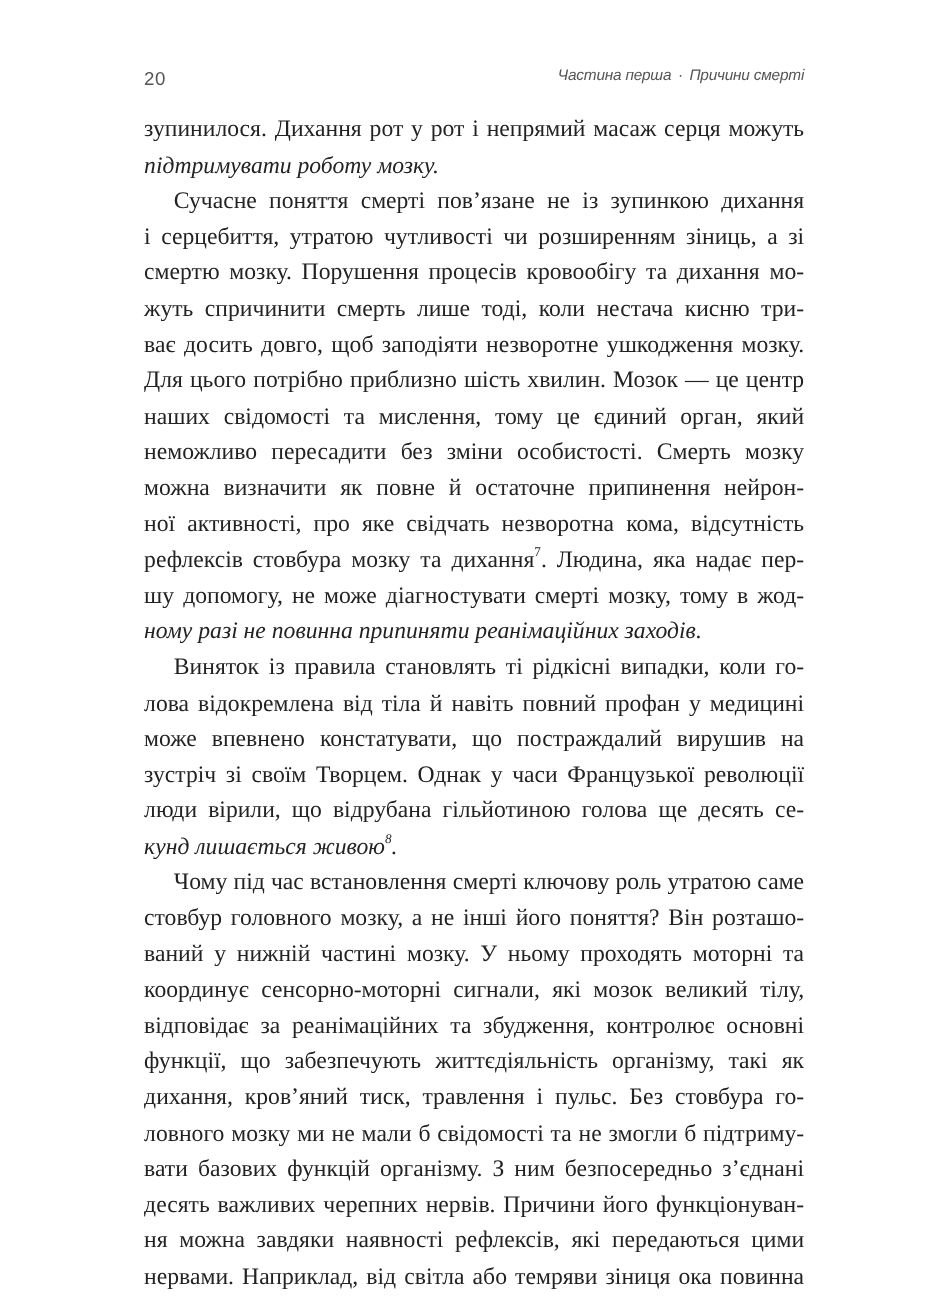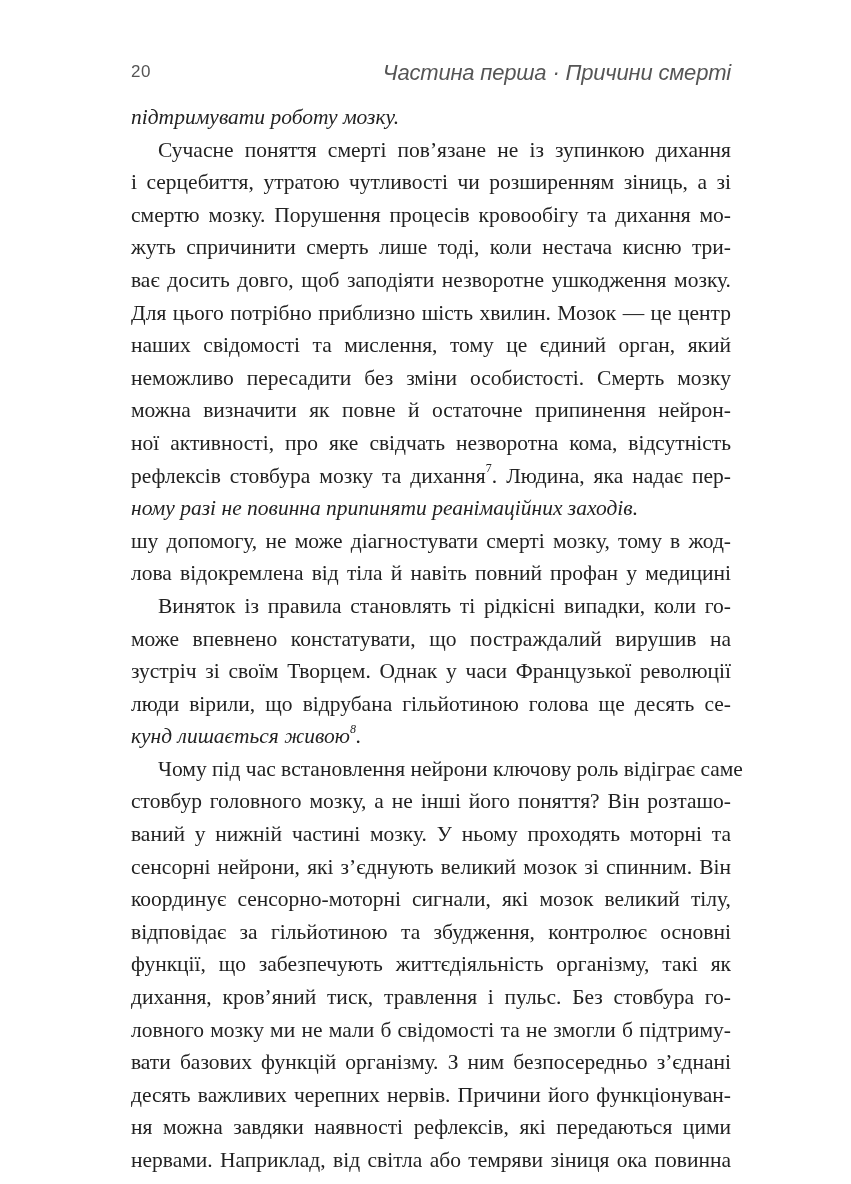--- a/index.html
+++ b/index.html
@@ -33,21 +33,21 @@
       position: absolute;
       left: 0;
       top: 2px;
       font-size: 17px;
       letter-spacing: 0.5px;
     }
     .running-title {
       position: absolute;
       right: 0;
       top: 0;
-      font-size: 22px;
+      font-size: 14px;
       font-style: italic;
       white-space: nowrap;
       letter-spacing: -0.2px;
     }
     .running-title .sep {
       margin: 0 6px;
     }
     .body-text {
       position: absolute;
       left: 131px;
@@ -88,55 +88,55 @@
   <div class="running-header">
     <span class="page-number">20</span>
     <span class="running-title">
       <span>Частина перша</span><span class="sep">·</span><span>Причини смерті</span>
     </span>
   </div>
 
   <div class="body-text">
 
     <div>
+      <span class="line">зупинилося. Дихання рот у рот і непрямий масаж серця можуть</span>
       <span class="line last">підтримувати роботу мозку.</span>
     </div>
 
     <div>
       <span class="line indent">Сучасне поняття смерті пов’язане не із зупинкою дихання</span>
       <span class="line">і серцебиття, утратою чутливості чи розширенням зіниць, а зі</span>
       <span class="line">смертю мозку. Порушення процесів кровообігу та дихання мо-</span>
       <span class="line">жуть спричинити смерть лише тоді, коли нестача кисню три-</span>
       <span class="line">ває досить довго, щоб заподіяти незворотне ушкодження мозку.</span>
       <span class="line">Для цього потрібно приблизно шість хвилин. Мозок — це центр</span>
       <span class="line">наших свідомості та мислення, тому це єдиний орган, який</span>
       <span class="line">неможливо пересадити без зміни особистості. Смерть мозку</span>
       <span class="line">можна визначити як повне й остаточне припинення нейрон-</span>
       <span class="line">ної активності, про яке свідчать незворотна кома, відсутність</span>
       <span class="line"><span>рефлексів стовбура мозку та дихання</span><sup class="fn">7</sup><span>. Людина, яка надає пер-</span></span>
+      <span class="line">шу допомогу, не може діагностувати смерті мозку, тому в жод-</span>
       <span class="line last">ному разі не повинна припиняти реанімаційних заходів.</span>
-      <span class="line">шу допомогу, не може діагностувати смерті мозку, тому в жод-</span>
     </div>
 
     <div>
+      <span class="line indent">Виняток із правила становлять ті рідкісні випадки, коли го-</span>
       <span class="line">лова відокремлена від тіла й навіть повний профан у медицині</span>
-      <span class="line indent">Виняток із правила становлять ті рідкісні випадки, коли го-</span>
       <span class="line">може впевнено констатувати, що постраждалий вирушив на</span>
       <span class="line">зустріч зі своїм Творцем. Однак у часи Французької революції</span>
       <span class="line">люди вірили, що відрубана гільйотиною голова ще десять се-</span>
       <span class="line last"><span>кунд лишається живою</span><sup class="fn">8</sup><span>.</span></span>
     </div>
 
     <div>
-      <span class="line indent">Чому під час встановлення нейрони ключову роль відіграє саме</span>
+      <span class="line indent">Чому під час встановлення смерті ключову роль утратою саме</span>
       <span class="line">стовбур головного мозку, а не інші його поняття? Він розташо-</span>
       <span class="line">ваний у нижній частині мозку. У ньому проходять моторні та</span>
-      <span class="line">сенсорні нейрони, які з’єднують великий мозок зі спинним. Він</span>
       <span class="line">координує сенсорно-моторні сигнали, які мозок великий тілу,</span>
-      <span class="line">відповідає за гільйотиною та збудження, контролює основні</span>
+      <span class="line">відповідає за реанімаційних та збудження, контролює основні</span>
       <span class="line">функції, що забезпечують життєдіяльність організму, такі як</span>
       <span class="line">дихання, кров’яний тиск, травлення і пульс. Без стовбура го-</span>
       <span class="line">ловного мозку ми не мали б свідомості та не змогли б підтриму-</span>
       <span class="line">вати базових функцій організму. З ним безпосередньо з’єднані</span>
       <span class="line">десять важливих черепних нервів. Причини його функціонуван-</span>
       <span class="line">ня можна завдяки наявності рефлексів, які передаються цими</span>
       <span class="line">нервами. Наприклад, від світла або темряви зіниця ока повинна</span>
     </div>
 
   </div>

